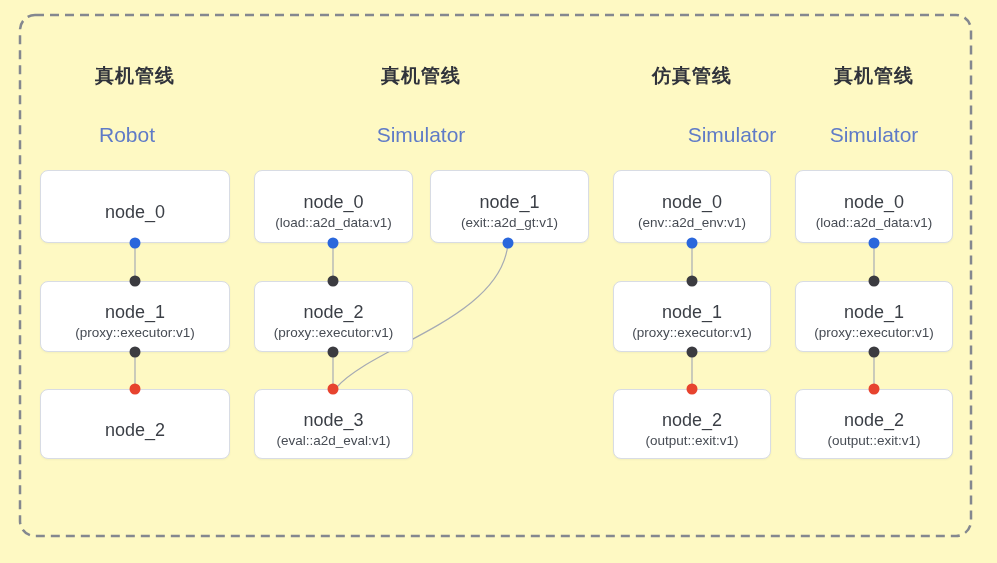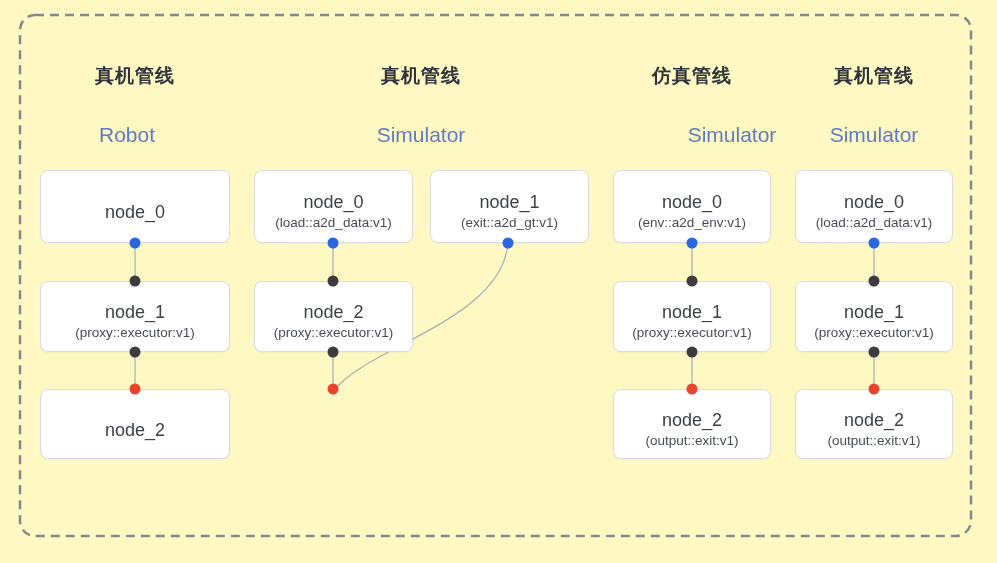--- a/index.html
+++ b/index.html
@@ -128,20 +128,24 @@
     <div class="node-type">(load::a2d_data:v1)</div>
   </div>
   <div class="node-box" style="left:430px;top:170px;width:159px;height:73px">
     <div class="node-title">node_1</div>
     <div class="node-type">(exit::a2d_gt:v1)</div>
   </div>
   <div class="node-box" style="left:254px;top:281px;width:159px;height:71px">
     <div class="node-title">node_2</div>
     <div class="node-type">(proxy::executor:v1)</div>
   </div>
+  <div class="node-box" style="left:254px;top:389px;width:159px;height:70px">
+    <div class="node-title">node_3</div>
+    <div class="node-type">(eval::a2d_eval:v1)</div>
+  </div>
 
   <div class="node-box" style="left:613px;top:170px;width:158px;height:73px">
     <div class="node-title">node_0</div>
     <div class="node-type">(env::a2d_env:v1)</div>
   </div>
   <div class="node-box" style="left:613px;top:281px;width:158px;height:71px">
     <div class="node-title">node_1</div>
     <div class="node-type">(proxy::executor:v1)</div>
   </div>
   <div class="node-box" style="left:613px;top:389px;width:158px;height:70px">

